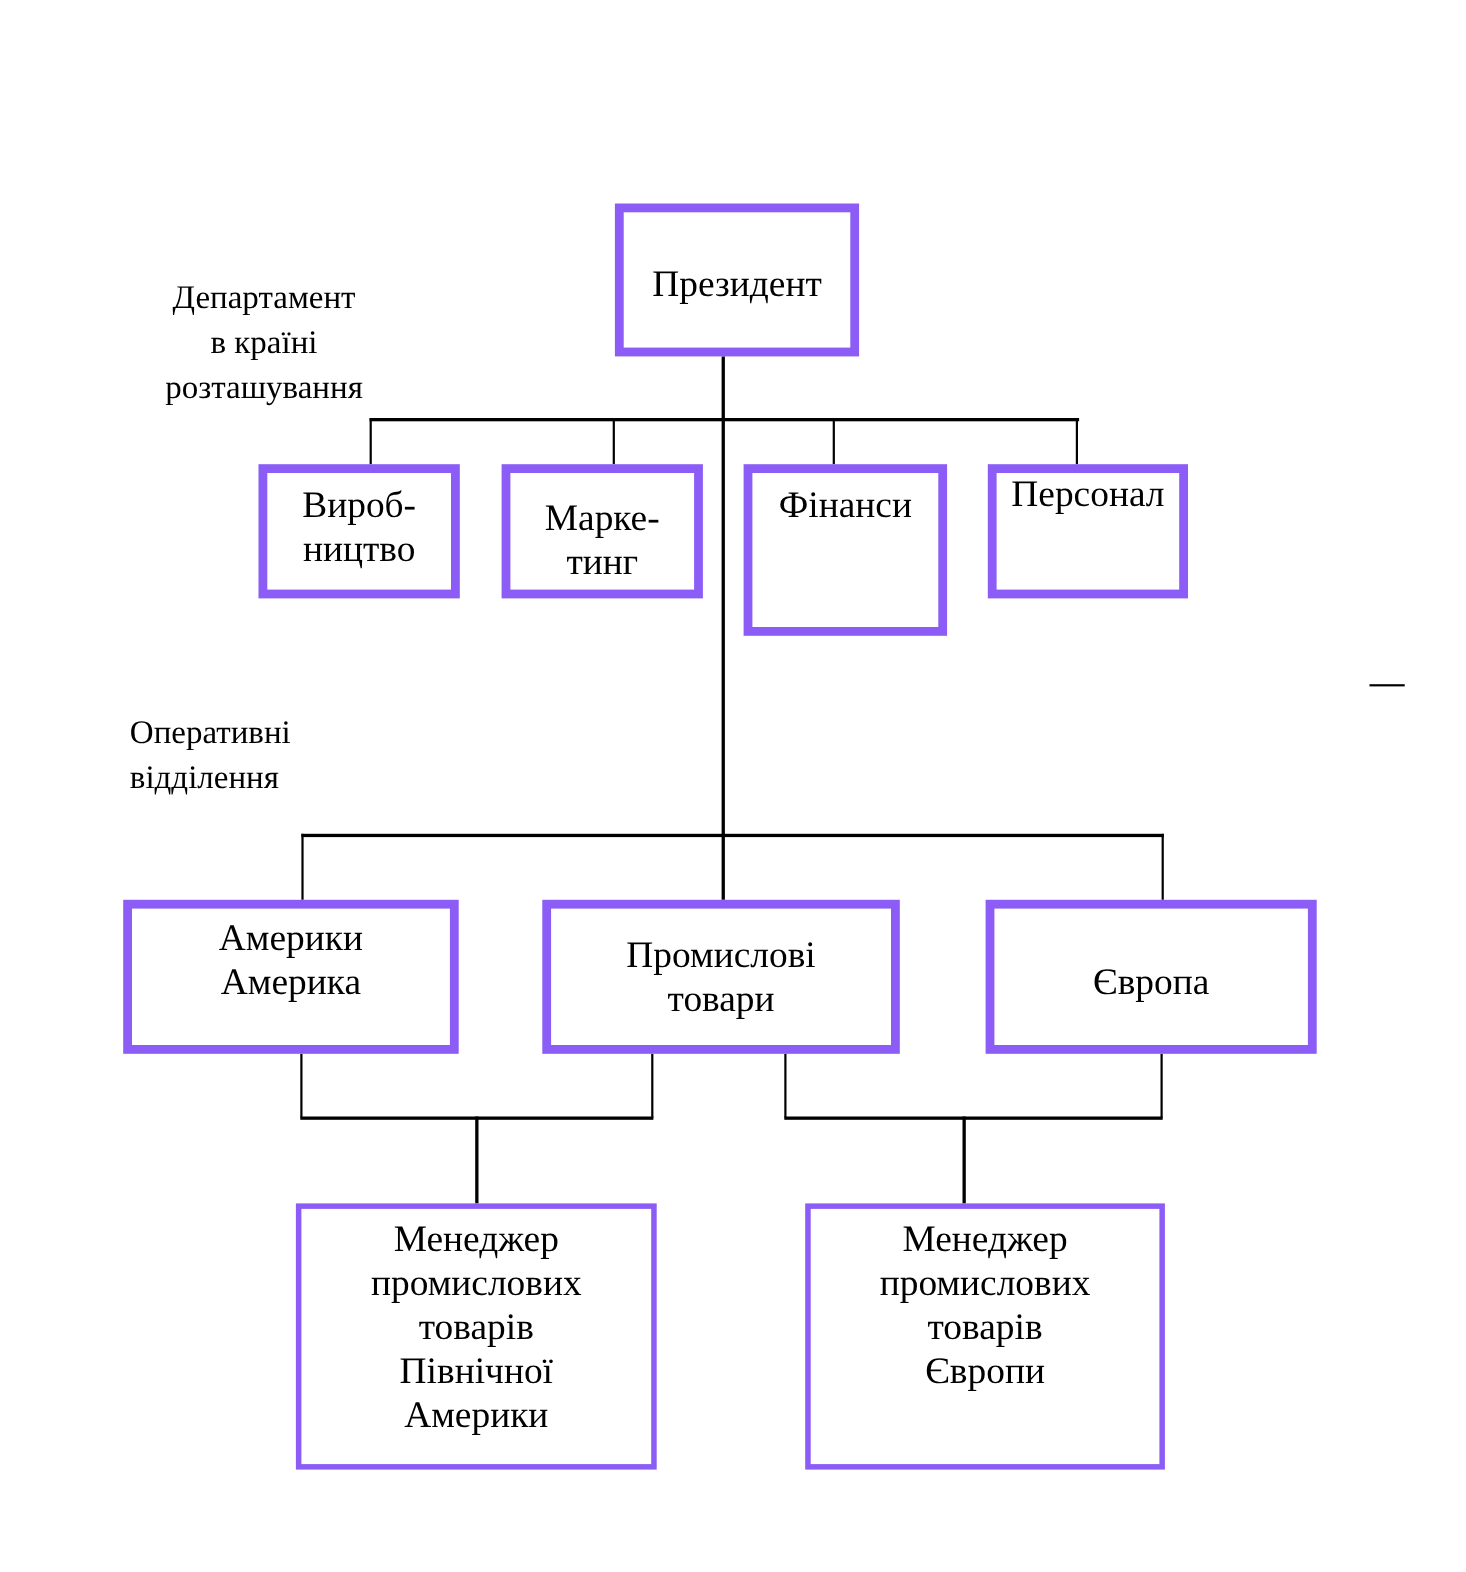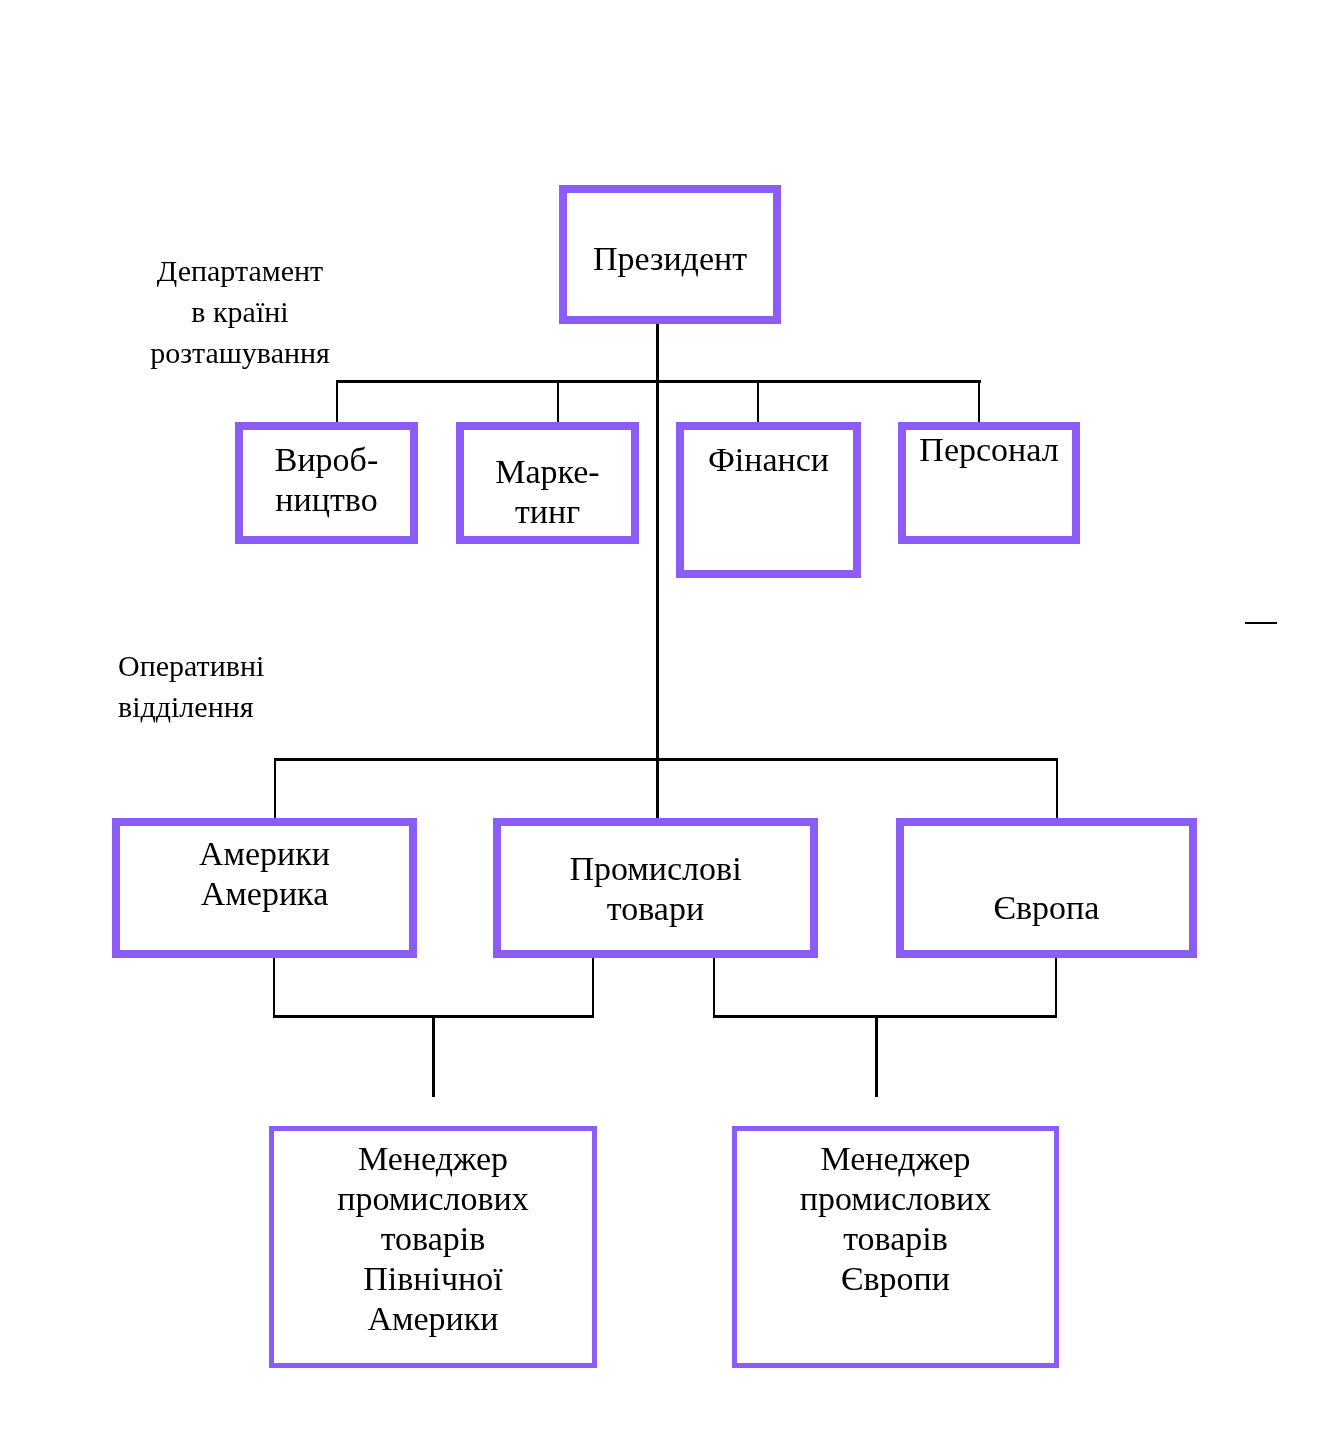--- a/index.html
+++ b/index.html
@@ -1,20 +1,20 @@
 <!DOCTYPE html>
 <html><head>
   <meta charset="utf-8">
   <style>
     html, body { margin: 0; padding: 0; background: #ffffff; }
     body { width: 1333px; height: 1429px; position: relative; overflow: hidden;
            font-family: "Liberation Serif", "DejaVu Serif", serif; color: #000; }
     .box { position: absolute; box-sizing: border-box; border: 8px solid #8b5cf6; background: #fff;
            text-align: center; font-size: 34px; line-height: 40px; }
-    .box.thick { border-width: 5px; margin-top: 32px; }
+    .box.thick { border-width: 5px; }
     .line { position: absolute; background: #000; }
     .label { position: absolute; font-size: 30px; line-height: 41px; text-align: center; }
     .label.left { text-align: left; }
     .ln { display: block; white-space: nowrap; }
   </style>
 </head>
 <body>
 
 <div class="line" style="left:656px; top:322px; width:3px; height:498px;"></div>
 <div class="line" style="left:336px; top:380px; width:645px; height:3px;"></div>
@@ -68,21 +68,21 @@
 </div>
 
 <div class="box" style="left:112px; top:818px; width:305px; height:140px; padding-top:8px;">
   <span class="ln">Америки</span>
   <span class="ln">Америка</span>
 </div>
 <div class="box" style="left:493px; top:818px; width:325px; height:140px; padding-top:23px;">
   <span class="ln">Промислові</span>
   <span class="ln">товари</span>
 </div>
-<div class="box" style="left:896px; top:818px; width:301px; height:140px; padding-top:62px;">
+<div class="box" style="left:896px; top:818px; width:301px; height:140px; padding-top:48px;">
   <span class="ln">Європа</span>
 </div>
 
 <div class="box thick" style="left:269px; top:1094px; width:328px; height:242px; padding-top:8px;">
   <span class="ln">Менеджер</span>
   <span class="ln">промислових</span>
   <span class="ln">товарів</span>
   <span class="ln">Північної</span>
   <span class="ln">Америки</span>
 </div>

